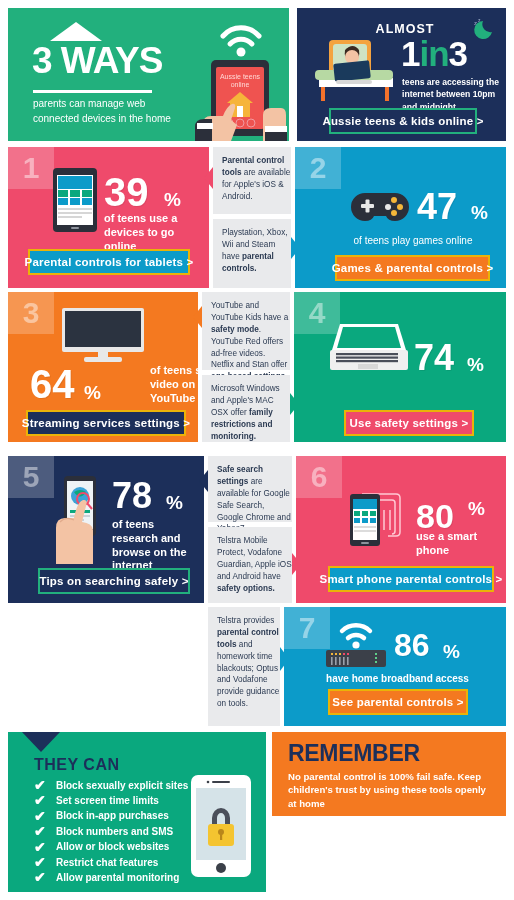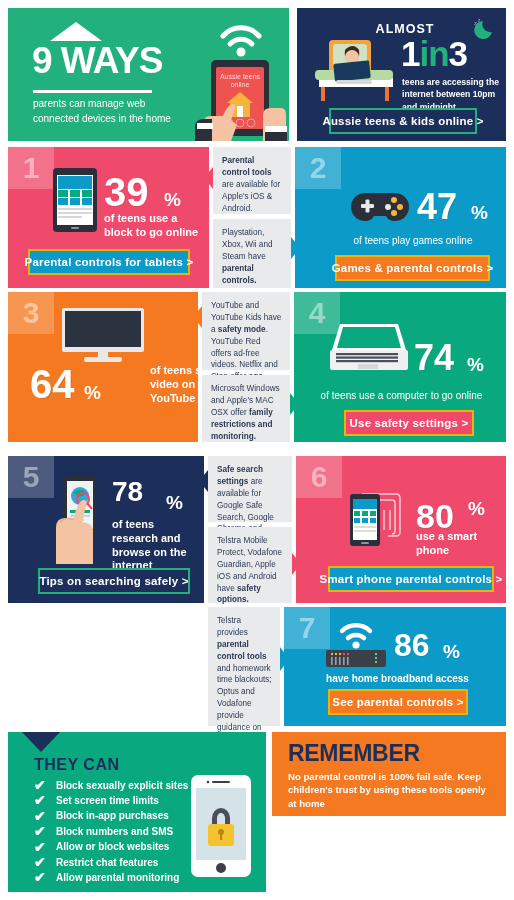--- a/index.html
+++ b/index.html
@@ -24,21 +24,21 @@
     color:#fff; font-size:11.5px; font-weight:bold; letter-spacing:.2px;
     border:2px solid #eab308; height:26px; white-space:nowrap; cursor:pointer;
   }
   .stat { font-weight:bold; color:#fff; line-height:1; text-shadow:1px 1px 0 rgba(0,0,0,.07); }
   .pct { font-size:19px; font-weight:bold; color:#fff; }
   .sub { color:#fff; font-size:11px; font-weight:bold; line-height:1.25; }
 
   
   .note {
     position:absolute; background:#e9eaec; color:#2b3a52;
-    font-size:8.2px; line-height:1.45; padding:8px 7px 6px 9px;
+    font-size:8.2px; line-height:1.45; padding:8px 0 6px 9px;
   }
   .note b { font-weight:bold; }
 
   
   #hdr { left:8px; top:8px; width:281px; height:133px; background:#22b07d; }
   #hdr .tri {
     position:absolute; left:42px; top:14px; width:0;height:0;
     border-left:26px solid transparent; border-right:26px solid transparent;
     border-bottom:19px solid #fff;
   }
@@ -84,21 +84,21 @@
   #n4 { left:202px; top:375px; width:88px; height:67px; }
 
   #p4 { left:294px; top:292px; width:212px; height:150px; background:#0aa87e; }
   #p4 .stat { position:absolute; left:120px; top:48px; font-size:36px;}
   #p4 .pct  { position:absolute; left:173px; top:62px;}
   #p4 .sub  { position:absolute; left:10px; top:98px; width:195px; text-align:center; font-weight:normal; font-size:10px;}
   #p4 .cta  { left:50px; top:118px; width:130px; background:#ef4a6b;}
 
   
   #p5 { left:8px; top:456px; width:196px; height:147px; background:#1c2f5a; }
-  #p5 .stat { position:absolute; left:104px; top:22px; font-size:28px;}
+  #p5 .stat { position:absolute; left:104px; top:22px; font-size:36px;}
   #p5 .pct  { position:absolute; left:158px; top:36px;}
   #p5 .sub  { position:absolute; left:104px; top:62px; width:86px;}
   #p5 .cta  { left:30px; top:112px; width:152px; background:#1c2f5a; border-color:#22b07d;}
 
   #n5 { left:208px; top:456px; width:84px; height:66px; }
   #n6 { left:208px; top:527px; width:84px; height:76px; }
 
   #p6 { left:296px; top:456px; width:210px; height:147px; background:#ef4a6b; }
   #p6 .stat { position:absolute; left:120px; top:28px; font-size:34px;margin-top:15px;}
   #p6 .pct  { position:absolute; left:172px; top:42px;}
@@ -136,21 +136,21 @@
   #br2 .lbl { position:absolute; left:22px; top:26px; color:#fff; font-size:14.5px;}
   #br2 .chev { position:absolute; right:22px; top:20px; color:#fff; font-size:28px; font-weight:bold; line-height:1;}
 </style>
 </head>
 <body>
 
 <div class="page">
 
   <div class="panel" id="hdr">
     <div class="tri"></div>
-    <h1>9 WAYS</h1>
+    <h1>3 WAYS</h1>
     <div class="rule"></div>
     <div class="lead">parents can manage web connected devices in the home</div>
 
     <svg class="hdr-art" viewBox="0 0 96 125">
       <g>
         <path d="M30 20 a24 24 0 0 1 36 0" stroke="#fff" stroke-width="5" fill="none" stroke-linecap="round"></path>
         <path d="M37 28 a15 15 0 0 1 22 0" stroke="#fff" stroke-width="5" fill="none" stroke-linecap="round"></path>
         <circle cx="48" cy="36" r="4.5" fill="#fff"></circle>
       </g>
       <rect x="18" y="44" width="58" height="76" rx="5" fill="#2b2f3a"></rect>
@@ -212,21 +212,21 @@
       <rect x="6" y="31" width="10" height="7" fill="#0c9bc9"></rect>
       <rect x="18" y="31" width="10" height="7" fill="#0c9bc9"></rect>
       <rect x="30" y="31" width="10" height="7" fill="#0c9bc9"></rect>
       <rect x="6" y="41" width="34" height="2" fill="#d6d6d6"></rect>
       <rect x="6" y="45" width="34" height="2" fill="#d6d6d6"></rect>
       <rect x="6" y="49" width="24" height="2" fill="#d6d6d6"></rect>
       <rect x="19" y="60" width="8" height="2" rx="1" fill="#8d929c"></rect>
     </svg>
     <div class="stat">39</div>
     <div class="pct">%</div>
-    <div class="sub">of teens use a block to go online</div>
+    <div class="sub">of teens use a devices to go online</div>
     <div class="cta">Parental controls for tablets &gt;</div>
   </div>
 
   <div class="note" id="n1">
     <b>Parental control tools</b> are available for Apple's iOS &amp; Android.
     <span style="position:absolute;left:-9px;top:20px;width:0;height:0;border-top:11px solid transparent;border-bottom:11px solid transparent;border-right:9px solid #ef4a6b;"></span>
   </div>
   <div class="note" id="n2">
     Playstation, Xbox, Wii and Steam have <b>parental controls.</b>
     <span style="position:absolute;right:-9px;top:18px;width:0;height:0;border-top:11px solid transparent;border-bottom:11px solid transparent;border-left:9px solid #0c9bc9;"></span>
@@ -253,20 +253,21 @@
     <div class="num-badge">3</div>
     <svg style="position:absolute;left:52px;top:14px;width:86px;height:58px" viewBox="0 0 86 58">
       <rect x="2" y="2" width="82" height="44" rx="2" fill="#e8e8e8"></rect>
       <rect x="5" y="5" width="76" height="36" fill="#2b3340"></rect>
       <rect x="38" y="46" width="10" height="6" fill="#e8e8e8"></rect>
       <rect x="24" y="51" width="38" height="5" rx="2" fill="#e8e8e8"></rect>
     </svg>
     <div class="stat">64</div>
     <div class="pct">%</div>
     <div class="sub">of teens stream video on YouTube &amp; TV</div>
+    <div class="cta">Streaming services settings &gt;</div>
   </div>
 
   <div class="note" id="n3">
     YouTube and YouTube Kids have a <b>safety mode</b>. YouTube Red offers ad-free videos. Netflix and Stan offer <b>age-based settings</b>.
     <span style="position:absolute;left:-9px;top:14px;width:0;height:0;border-top:11px solid transparent;border-bottom:11px solid transparent;border-right:9px solid #f47920;"></span>
   </div>
   <div class="note" id="n4">
     Microsoft Windows and Apple's MAC OSX offer <b>family restrictions and monitoring.</b>
     <span style="position:absolute;right:-9px;top:18px;width:0;height:0;border-top:11px solid transparent;border-bottom:11px solid transparent;border-left:9px solid #0aa87e;"></span>
   </div>
@@ -279,21 +280,20 @@
       <rect x="4" y="30" width="78" height="20" rx="2" fill="#f0f0f0"></rect>
       <g fill="#4a4f5a">
         <rect x="10" y="33" width="62" height="2.2"></rect>
           <rect x="10" y="36.5" width="62" height="2.2"></rect>
         <rect x="10" y="40" width="62" height="2.2"></rect>
       </g>
       <rect x="32" y="44" width="20" height="5" fill="#d8d8d8"></rect>
     </svg>
     <div class="stat">74</div>
     <div class="pct">%</div>
-    <div class="sub">of teens use a computer to go online</div>
     <div class="cta">Use safety settings &gt;</div>
   </div>
 
   <div class="panel" id="p5">
     <div class="num-badge">5</div>
     <svg style="position:absolute;left:42px;top:16px;width:58px;height:92px" viewBox="0 0 58 92">
       <rect x="14" y="4" width="32" height="60" rx="4" fill="#2b2f3a"></rect>
       <rect x="17" y="9" width="26" height="48" fill="#eef3f6"></rect>
       <circle cx="30" cy="24" r="9" fill="#3ba3d8"></circle>
       <path d="M24 20 q6-4 12 0 q-6 9-12 0Z" fill="#0aa87e"></path>

